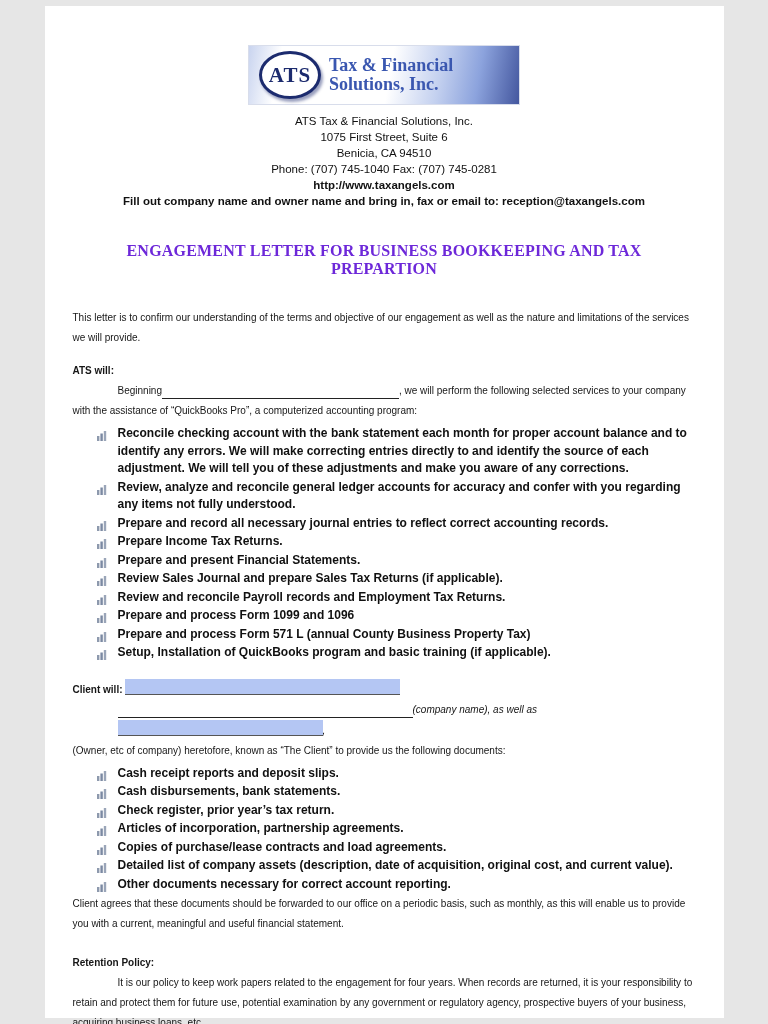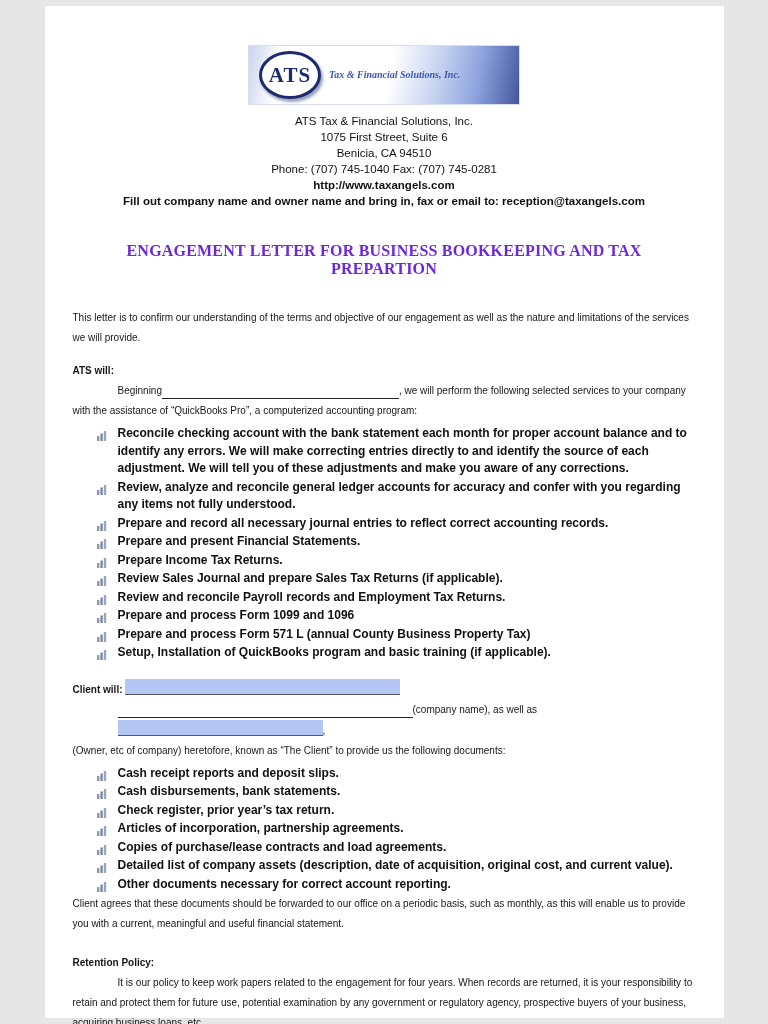--- a/index.html
+++ b/index.html
@@ -45,23 +45,22 @@
     flex: 0 0 auto;
   }
   .logo-oval span {
     font-family: "Liberation Serif", "DejaVu Serif", serif;
     font-weight: bold; font-size: 21px; color: #1c2b6e;
     letter-spacing: 1px;
   }
   .logo-text {
     margin-left: 8px;
     font-family: "Liberation Serif", "DejaVu Serif", serif;
-    font-style: italic;
     font-weight: 600;
-    font-size: 10px;
+    font-size: 18px;
     color: #3a57b0;
     line-height: 1.05;
   }
 
   
   .addr {
     margin-top: 8px;
     text-align: center;
     font-size: 11.5px;
     line-height: 16px;
@@ -122,21 +121,21 @@
     color: #111;
     margin: 0 0 1px;
   }
   ul.doc-list .bullet-ic {
     position: absolute;
     left: 24px; top: 4px;
     width: 10px; height: 10px;
     display: inline-block;
   }
 
-  .fill-line { padding-left: 45px; }
+  .fill-line { padding-left: 45px; font-style: italic; }
 
   .client-head .field { margin-left: 2px; }
 </style>
 </head>
 <body>
 
 <div class="page">
 
   <div class="logo">
     <div class="logo-oval">
@@ -198,32 +197,32 @@
       </li>
 
       <li>
         <span class="bullet-ic">
           <svg width="10" height="10" viewBox="0 0 10 10">
             <rect x="0" y="5" width="2.4" height="5" fill="#8d99ad"></rect>
             <rect x="3.4" y="2.5" width="2.4" height="7.5" fill="#7b89a2"></rect>
             <rect x="6.8" y="0" width="2.4" height="10" fill="#9aa5b8"></rect>
           </svg>
         </span>
+        <span>Prepare Income Tax Returns.</span>
+      </li>
+
+      <li>
+        <span class="bullet-ic">
+          <svg width="10" height="10" viewBox="0 0 10 10">
+            <rect x="0" y="5" width="2.4" height="5" fill="#8d99ad"></rect>
+            <rect x="3.4" y="2.5" width="2.4" height="7.5" fill="#7b89a2"></rect>
+            <rect x="6.8" y="0" width="2.4" height="10" fill="#9aa5b8"></rect>
+          </svg>
+        </span>
         <span>Prepare and present Financial Statements.</span>
-      </li>
-
-      <li>
-        <span class="bullet-ic">
-          <svg width="10" height="10" viewBox="0 0 10 10">
-            <rect x="0" y="5" width="2.4" height="5" fill="#8d99ad"></rect>
-            <rect x="3.4" y="2.5" width="2.4" height="7.5" fill="#7b89a2"></rect>
-            <rect x="6.8" y="0" width="2.4" height="10" fill="#9aa5b8"></rect>
-          </svg>
-        </span>
-        <span>Prepare Income Tax Returns.</span>
       </li>
 
       <li>
         <span class="bullet-ic">
           <svg width="10" height="10" viewBox="0 0 10 10">
             <rect x="0" y="5" width="2.4" height="5" fill="#8d99ad"></rect>
             <rect x="3.4" y="2.5" width="2.4" height="7.5" fill="#7b89a2"></rect>
             <rect x="6.8" y="0" width="2.4" height="10" fill="#9aa5b8"></rect>
           </svg>
         </span>

